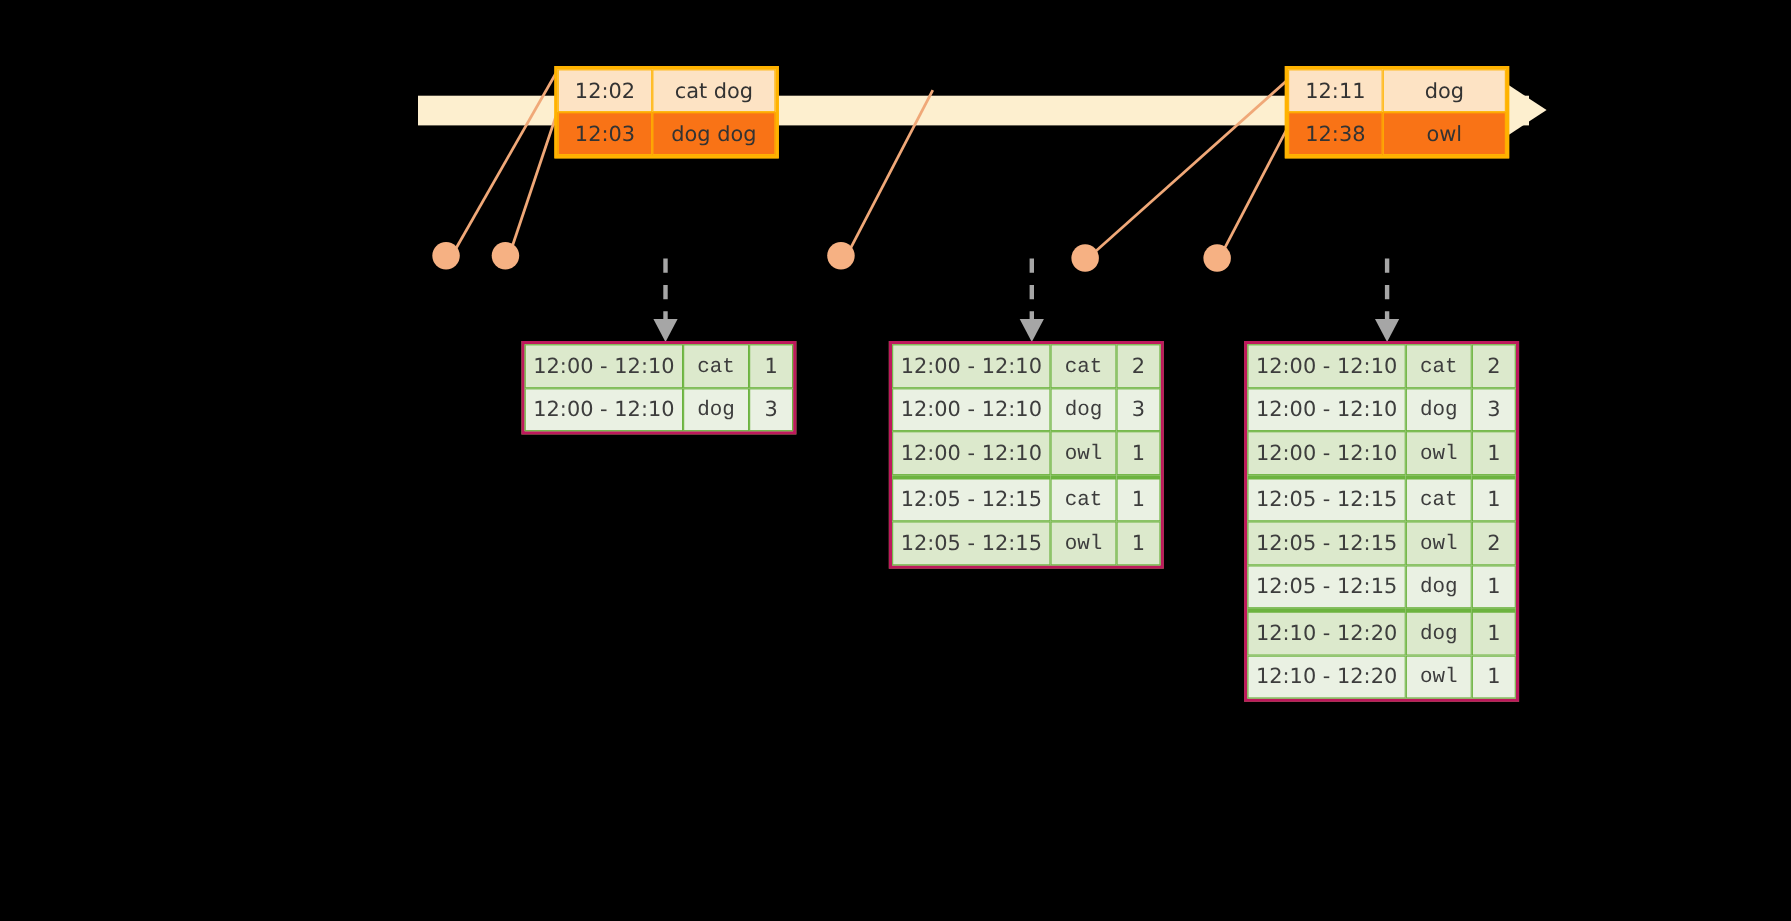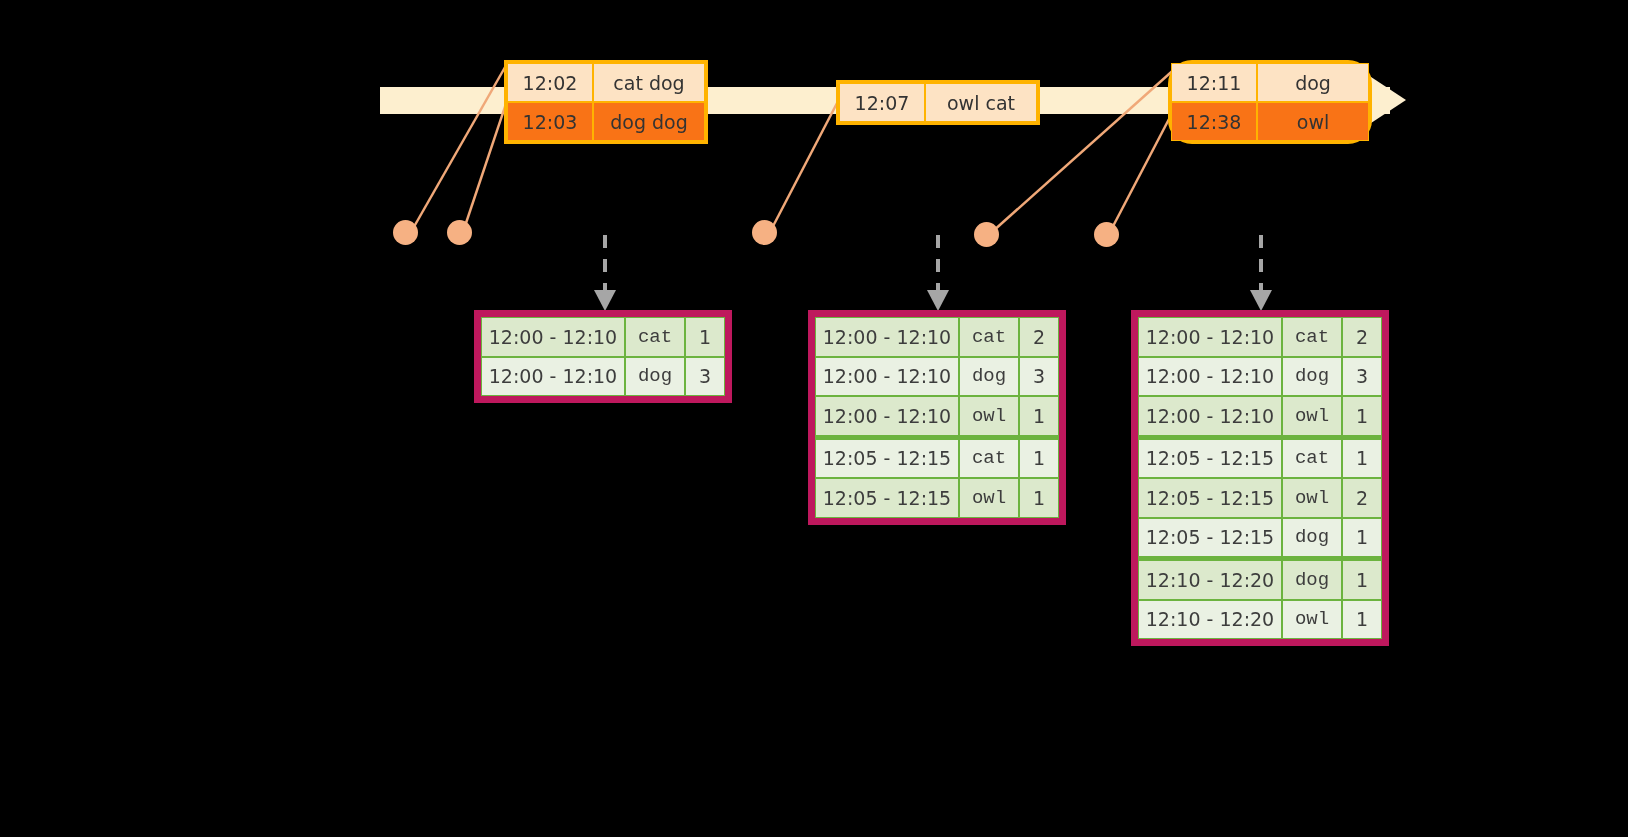--- a/index.html
+++ b/index.html
@@ -68,21 +68,21 @@
     white-space: nowrap;
   }
   .ev-time { width: 84px; }
   .ev-val  { width: 110px; }
   .shade-a { background: #fde3c4; }
   .shade-b { background: #f97316; }
 
   
   .out-table {
     position: absolute;
-    border: 7px solid #be185d;
+    border: 3px solid #be185d;
     display: table;
     border-spacing: 0;
     background: #6cb33f;
   }
   .out-row { display: table-row; }
   .out-cell {
     display: table-cell;
     font-size: 19px;
     color: #3d3d3d;
     text-align: center;
@@ -140,28 +140,22 @@
     <div class="ev-row">
       <div class="ev-cell ev-time shade-a">12:02</div>
       <div class="ev-cell ev-val shade-a">cat dog</div>
     </div>
     <div class="ev-row">
       <div class="ev-cell ev-time shade-b">12:03</div>
       <div class="ev-cell ev-val shade-b">dog dog</div>
     </div>
   </div>
 
-  <div class="ev-table" style="left:836px; top:80px;">
-    <div class="ev-row">
-      <div class="ev-cell ev-time shade-a">12:07</div>
-      <div class="ev-cell ev-val shade-a">owl cat</div>
-    </div>
-  </div>
-
-  <div class="ev-table" style="left:1168px; top:60px;border-radius:24px;">
+
+  <div class="ev-table" style="left:1168px; top:60px;">
     <div class="ev-row">
       <div class="ev-cell ev-time shade-a">12:11</div>
       <div class="ev-cell ev-val shade-a">dog</div>
     </div>
     <div class="ev-row">
       <div class="ev-cell ev-time shade-b">12:38</div>
       <div class="ev-cell ev-val shade-b">owl</div>
     </div>
   </div>
 

